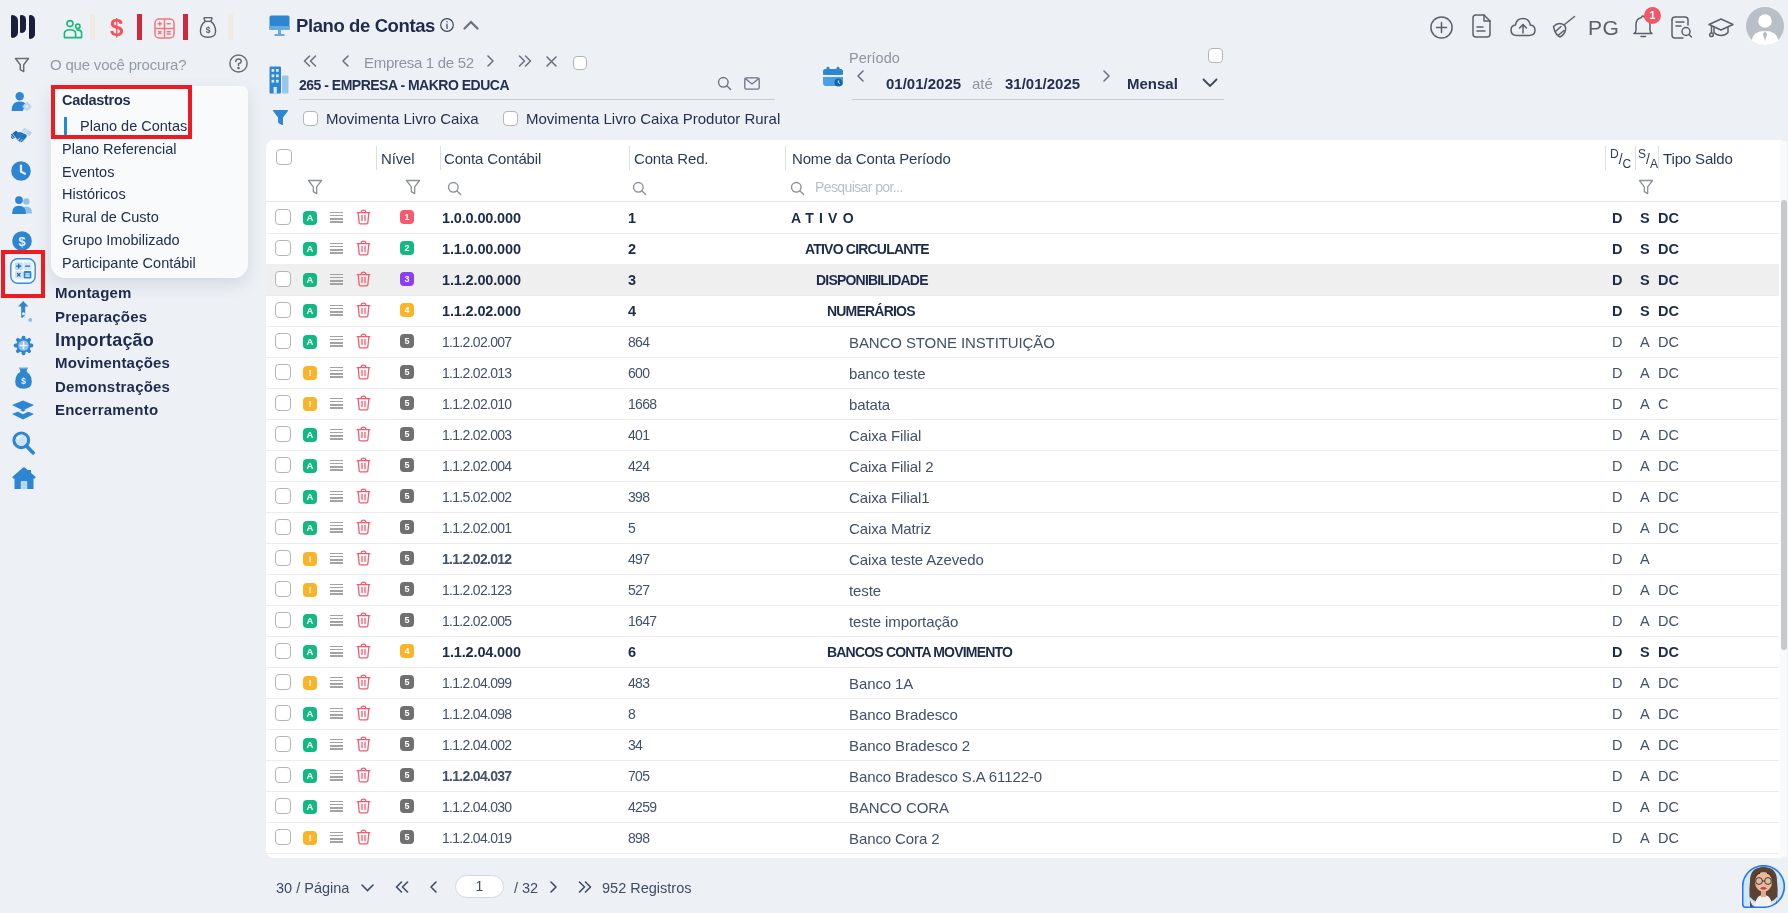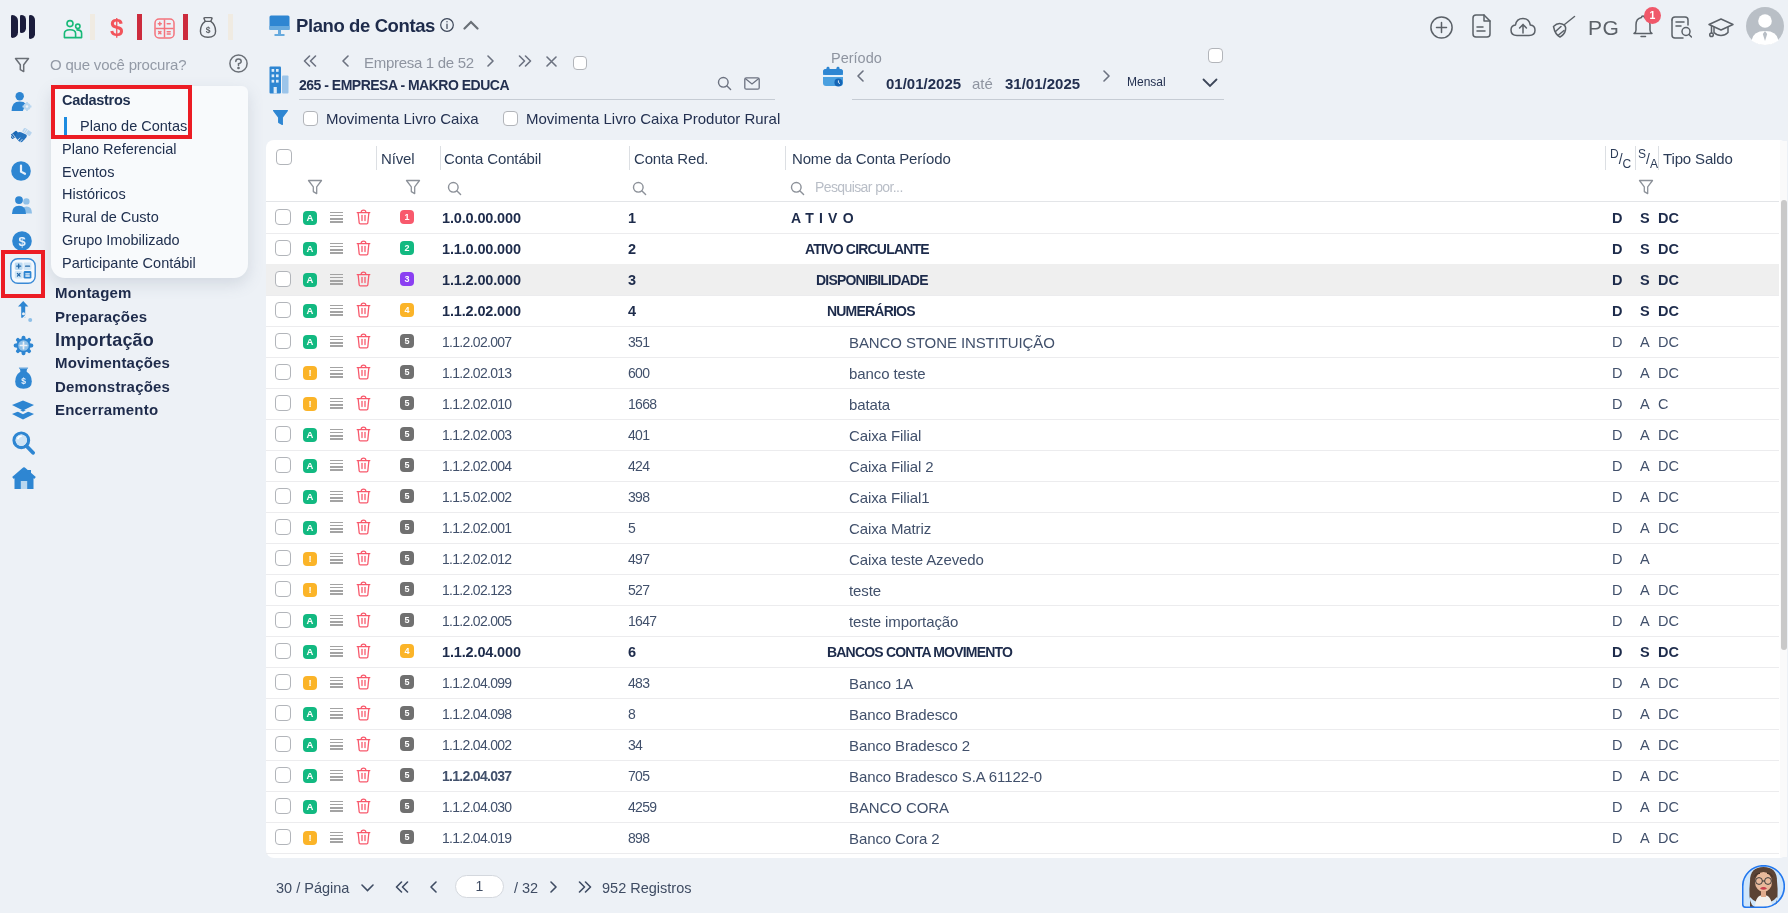--- a/index.html
+++ b/index.html
@@ -213,31 +213,31 @@
 <div class="abs hline" style="left:299px;top:99px;width:476px"></div>
 <svg class="abs" style="left:822px;top:66px" width="22" height="22" viewBox="0 0 22 22">
 <rect x="1" y="3" width="20" height="17" rx="3" fill="#4aa0e0"></rect>
       <rect x="1" y="3" width="20" height="6" rx="3" fill="#2e86d2"></rect>
 <rect x="4.5" y="0.8" width="3" height="4.6" rx="1.4" fill="#2e86d2"></rect>
       <rect x="14.5" y="0.8" width="3" height="4.6" rx="1.4" fill="#2e86d2"></rect>
 <rect x="1" y="9" width="20" height="2" fill="#fff" opacity="0.85"></rect>
       <circle cx="16.4" cy="16.4" r="4" fill="#1565b5"></circle>
       <path d="M16.4 14.4 L16.4 16.6 L18 17.6" stroke="#dcebf8" stroke-width="1" fill="none"></path>
     </svg>
-<div class="abs" style="left:831px;top:50px;font-size:14.5px;color:#8e94a0">Período</div>
+<div class="abs" style="left:849px;top:50px;font-size:14.5px;color:#8e94a0">Período</div>
 <svg class="abs" style="left:856px;top:70px" width="9" height="12" viewBox="0 0 9 12" fill="none" stroke="#6c7280" stroke-width="1.6" stroke-linecap="round" stroke-linejoin="round">
       <path d="M7 1 L2 6 L7 11"></path>
     </svg>
 <div class="abs" style="left:886px;top:75px;font-size:15px;font-weight:bold;color:#233050">01/01/2025</div>
 <div class="abs" style="left:972px;top:75px;font-size:15px;color:#8e94a0">até</div>
 <div class="abs" style="left:1005px;top:75px;font-size:15px;font-weight:bold;color:#233050">31/01/2025</div>
 <svg class="abs" style="left:1102px;top:70px" width="9" height="12" viewBox="0 0 9 12" fill="none" stroke="#6c7280" stroke-width="1.6" stroke-linecap="round" stroke-linejoin="round">
       <path d="M2 1 L7 6 L2 11"></path>
     </svg>
-<div class="abs" style="left:1127px;top:75px;font-size:12px;font-weight:normal;color:#233050">Mensal</div>
+<div class="abs" style="left:1127px;top:75px;font-size:15px;font-weight:bold;color:#233050">Mensal</div>
 <svg class="abs" style="left:1202px;top:78px" width="16" height="10" viewBox="0 0 16 10" fill="none" stroke="#3c4658" stroke-width="1.8" stroke-linecap="round">
       <path d="M1.5 1.5 L8 8 L14.5 1.5"></path>
     </svg>
 <div class="abs hline" style="left:852px;top:99px;width:372px"></div>
 <div class="abs cb" style="left:1208px;top:48px;width:15px;height:15px"></div>
 <svg class="abs" style="left:272px;top:109px" width="17" height="18" viewBox="0 0 16 17" fill="#2e86d2" stroke="#2e86d2" stroke-width="1.2" stroke-linejoin="round">
       <path d="M1.5 1.5 L14.5 1.5 L9.7 7.8 L9.7 14.6 L6.3 12.6 L6.3 7.8 Z"></path>
     </svg>
 <div class="abs cb" style="left:303px;top:111px;width:15px;height:15px"></div>
 <div class="abs" style="left:326px;top:110px;font-size:15px;color:#233050">Movimenta Livro Caixa</div>
@@ -419,21 +419,21 @@
     <div class="abs" style="left:330px;top:345.1px;width:13px;height:1.8px;background:#a3a3a3"></div>
 <svg class="abs" style="left:356px;top:333px" width="15" height="16" viewBox="0 0 15 16" fill="none" stroke="#f8596c" stroke-width="1.3" stroke-linecap="round">
 <path d="M2.2 4.2 L3.2 14 Q3.3 14.9 4.2 14.9 L10.8 14.9 Q11.7 14.9 11.8 14 L12.8 4.2"></path>
 <path d="M1.2 3.6 L13.8 3.6"></path>
       <path d="M5.2 3.3 Q5.2 1.2 7.5 1.2 Q9.8 1.2 9.8 3.3"></path>
 <path d="M6 6.5 L6 11.5"></path>
       <path d="M9 6.5 L9 11.5"></path>
     </svg>
 <div class="abs bdg" style="left:400px;top:334px;background:#707070;font-size:9px">5</div>
 <div class="abs" style="left:442px;top:334px;font-size:14px;font-weight:normal;letter-spacing:-0.7px;color:#41506b">1.1.2.02.007</div>
-<div class="abs" style="left:628px;top:334px;font-size:14px;font-weight:normal;letter-spacing:-0.7px;color:#41506b">351</div>
+<div class="abs" style="left:628px;top:334px;font-size:14px;font-weight:normal;letter-spacing:-0.7px;color:#41506b">864</div>
 <div class="abs" style="left:849px;top:334px;font-size:15px;font-weight:normal;letter-spacing:-0.1px;color:#41506b;white-space:nowrap">BANCO STONE INSTITUIÇÃO</div>
 <div class="abs" style="left:1612px;top:334px;font-size:14.5px;font-weight:normal;color:#41506b">D</div>
 <div class="abs" style="left:1640px;top:334px;font-size:14.5px;font-weight:normal;color:#41506b">A</div>
 <div class="abs" style="left:1658px;top:334px;font-size:14.5px;font-weight:normal;color:#41506b">DC</div>
 <div class="abs" style="left:266px;top:388px;width:1513px;height:1px;background:#ececee"></div>
 <div class="abs cb" style="left:275px;top:364px;width:16px;height:16px"></div>
 <div class="abs bdg" style="left:303px;top:365.5px;background:#fbb428;font-size:9.5px">!</div>
 <div class="abs" style="left:330px;top:366.5px;width:13px;height:1.8px;background:#a3a3a3"></div>
     <div class="abs" style="left:330px;top:369.7px;width:13px;height:1.8px;background:#a3a3a3"></div>
     <div class="abs" style="left:330px;top:372.9px;width:13px;height:1.8px;background:#a3a3a3"></div>
@@ -565,21 +565,21 @@
     <div class="abs" style="left:330px;top:558.9px;width:13px;height:1.8px;background:#a3a3a3"></div>
     <div class="abs" style="left:330px;top:562.1px;width:13px;height:1.8px;background:#a3a3a3"></div>
 <svg class="abs" style="left:356px;top:550px" width="15" height="16" viewBox="0 0 15 16" fill="none" stroke="#f8596c" stroke-width="1.3" stroke-linecap="round">
 <path d="M2.2 4.2 L3.2 14 Q3.3 14.9 4.2 14.9 L10.8 14.9 Q11.7 14.9 11.8 14 L12.8 4.2"></path>
 <path d="M1.2 3.6 L13.8 3.6"></path>
       <path d="M5.2 3.3 Q5.2 1.2 7.5 1.2 Q9.8 1.2 9.8 3.3"></path>
 <path d="M6 6.5 L6 11.5"></path>
       <path d="M9 6.5 L9 11.5"></path>
     </svg>
 <div class="abs bdg" style="left:400px;top:551px;background:#707070;font-size:9px">5</div>
-<div class="abs" style="left:442px;top:551px;font-size:14px;font-weight:normal;letter-spacing:-0.7px;color:#41506b">1.1.2.02.012</div>
+<div class="abs" style="left:442px;top:551px;font-size:14px;font-weight:bold;letter-spacing:-0.7px;color:#41506b">1.1.2.02.012</div>
 <div class="abs" style="left:628px;top:551px;font-size:14px;font-weight:normal;letter-spacing:-0.7px;color:#41506b">497</div>
 <div class="abs" style="left:849px;top:551px;font-size:15px;font-weight:normal;letter-spacing:-0.1px;color:#41506b;white-space:nowrap">Caixa teste Azevedo</div>
 <div class="abs" style="left:1612px;top:551px;font-size:14.5px;font-weight:normal;color:#41506b">D</div>
 <div class="abs" style="left:1640px;top:551px;font-size:14.5px;font-weight:normal;color:#41506b">A</div>
 <div class="abs" style="left:266px;top:605px;width:1513px;height:1px;background:#ececee"></div>
 <div class="abs cb" style="left:275px;top:581px;width:16px;height:16px"></div>
 <div class="abs bdg" style="left:303px;top:582.5px;background:#fbb428;font-size:9.5px">!</div>
 <div class="abs" style="left:330px;top:583.5px;width:13px;height:1.8px;background:#a3a3a3"></div>
     <div class="abs" style="left:330px;top:586.7px;width:13px;height:1.8px;background:#a3a3a3"></div>
     <div class="abs" style="left:330px;top:589.9px;width:13px;height:1.8px;background:#a3a3a3"></div>

